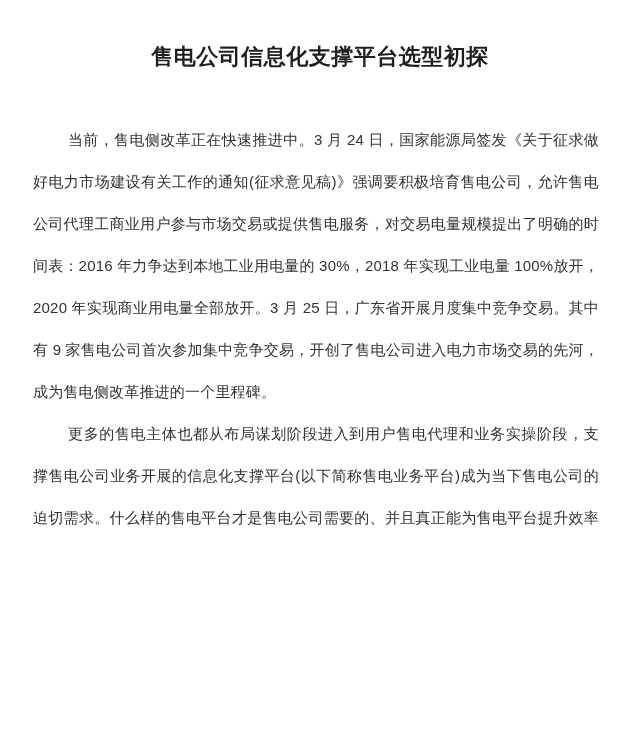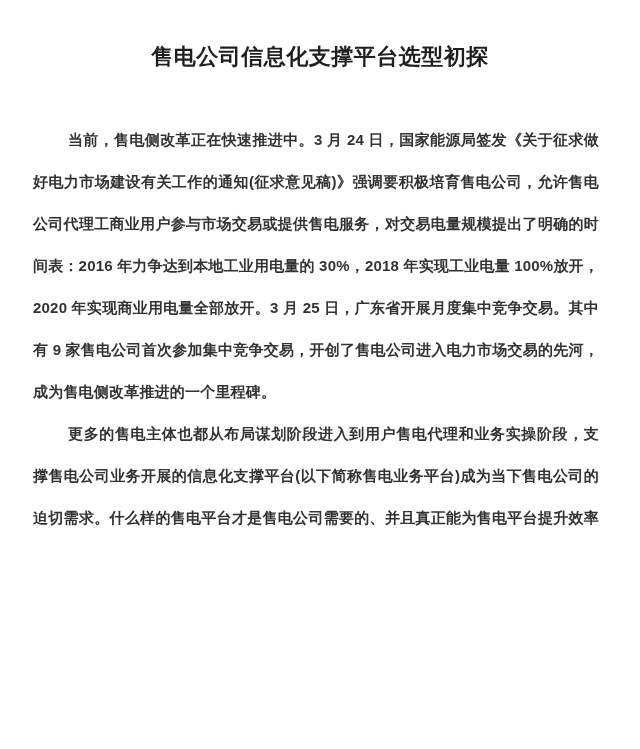--- a/index.html
+++ b/index.html
@@ -19,21 +19,20 @@
     margin: 45px 40px 0 40px;
     text-align: center;
     font-size: 22px;
     line-height: 24px;
     font-weight: bold;
     color: #1f1f1f;
     letter-spacing: 0.5px;
   }
   .article-body {
     margin: 50px 41px 0 33px;
-    font-weight: bold;
   }
   .article-body p {
     margin: 0;
     font-size: 15px;
     line-height: 42px;
     color: #333333;
     text-align: justify;
     text-justify: inter-ideograph;
     text-indent: 35px;
     letter-spacing: 0.2px;

